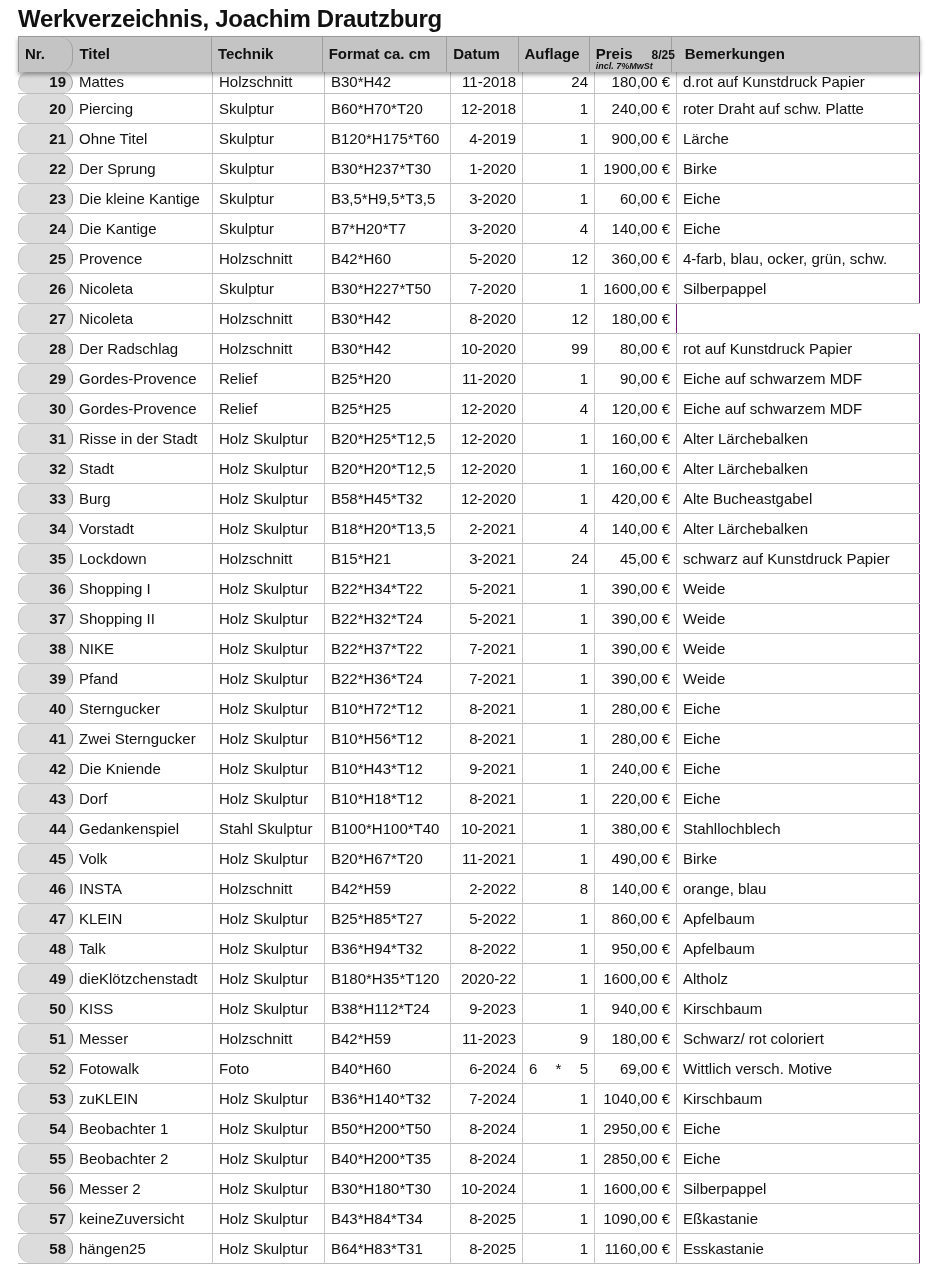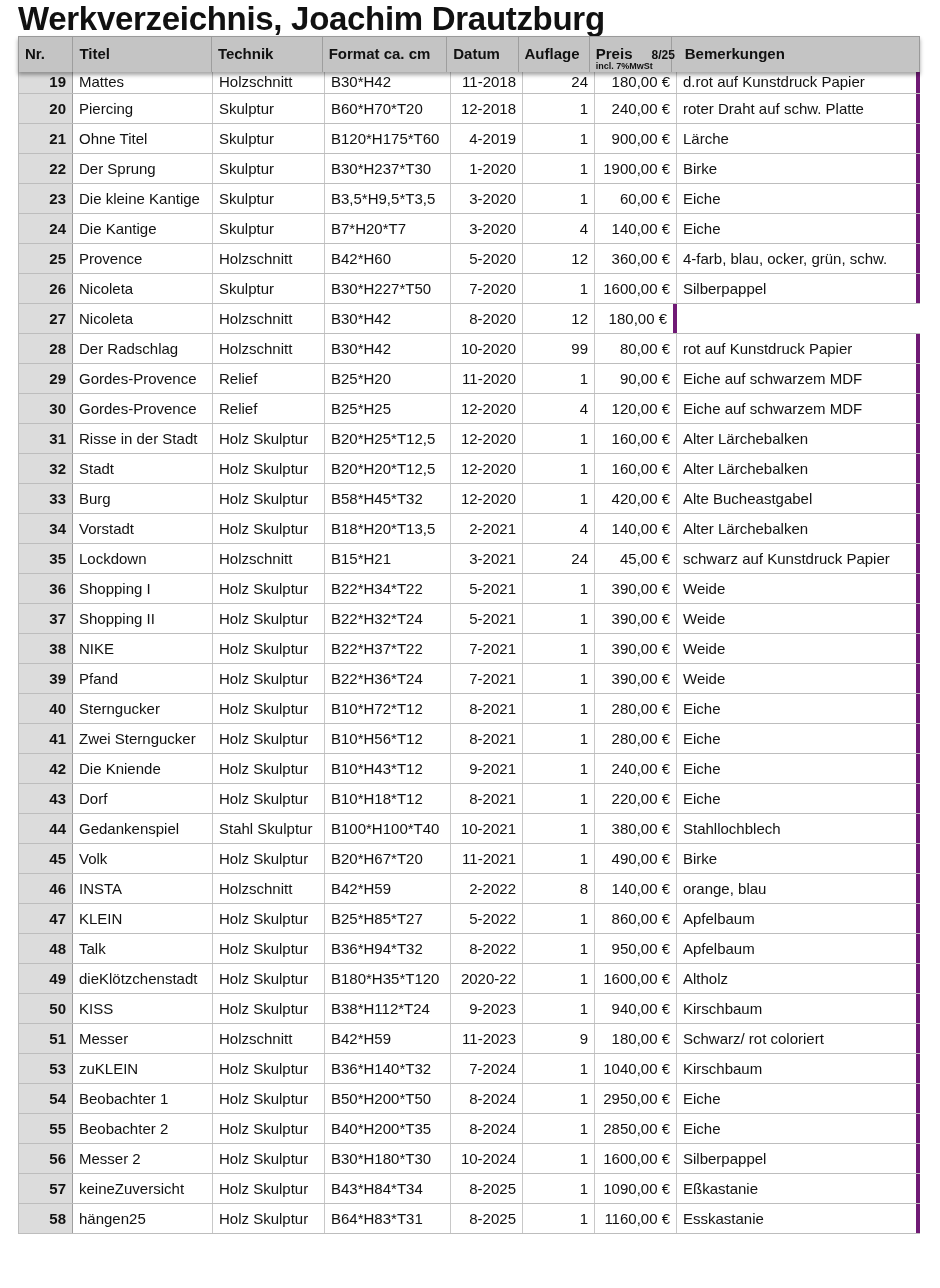--- a/index.html
+++ b/index.html
@@ -1,32 +1,32 @@
 <!DOCTYPE html>
 <html><head>
 <meta charset="utf-8">
 <style>
   html, body { margin:0; padding:0; background:#ffffff; }
   body { width:940px; height:1288px; position:relative; overflow:hidden; font-family:"Liberation Sans", sans-serif; color:#111; }
-  .title { position:absolute; left:18px; top:2px; font-size:33px; font-weight:bold; letter-spacing:-0.3px; line-height:34px; white-space:nowrap;text-align:center; }
+  .title { position:absolute; left:18px; top:2px; font-size:24px; font-weight:bold; letter-spacing:-0.3px; line-height:34px; white-space:nowrap;text-align:center; }
   .table { position:absolute; left:18px; top:36px; width:902px; }
   .hdr { position:relative; height:35px; background:#c4c4c4; border:1px solid #9a9a9a; border-bottom:none; box-shadow:0 3px 4px rgba(0,0,0,0.35); z-index:2; display:flex; }
   .hdr .hc { position:relative; height:35px; box-sizing:border-box; border-right:1px solid #9e9e9e; font-weight:bold; font-size:15px; padding:8px 0 0 6px; white-space:nowrap; }
   .hdr .hc:last-child { border-right:none;margin-left:7px; }
   .preis-sub1 { font-size:12px; font-weight:bold; margin-left:19px; }
-  .preis-sub2 { position:absolute; left:6px; top:25px; font-size:9px; font-weight:bold; line-height:9px; }
+  .preis-sub2 { position:absolute; left:6px; top:25px; font-size:9px; font-weight:bold; line-height:9px;font-style:italic; }
   .rows { position:relative; }
   .row { display:flex; height:30px; border-bottom:1px solid #bdbdbd; box-sizing:border-box; }
   .row.first { height:22px; }
   .row .c { box-sizing:border-box; border-right:1px solid #c8c8c8; font-size:15px; white-space:nowrap; overflow:hidden; display:flex; align-items:center; padding:0 6px; }
-  .row .c:last-child { border-right:4px solid #701a75; }
+  .row .c:last-child { border-right:1px solid #701a75; }
   .row .c.nr { background:#dcdcdc; font-weight:bold; justify-content:flex-end; padding-right:6px; border-left:1px solid #bdbdbd; border-right:1px solid #9e9e9e; }
   .row.first .c { align-items:flex-start; padding-top:1px; }
   .r { justify-content:flex-end; }
-  .w-nr{width:55px;} .w-ti{width:140px;} .w-te{width:112px;} .w-fo{width:126px;}
+  .w-nr{width:55px;border-radius:13px;} .w-ti{width:140px;} .w-te{width:112px;} .w-fo{width:126px;}
   .w-da{width:72px;} .w-au{width:72px;} .w-pr{width:82px;} .w-be{width:243px;}
   .aufl-split { justify-content:space-between; }
 </style>
 </head>
 <body>
 
 <div class="title">Werkverzeichnis, Joachim Drautzburg</div>
 
 <div class="table">
   <div class="hdr">
@@ -395,20 +395,34 @@
     <div class="c nr w-nr">51</div>
     <div class="c w-ti">Messer</div>
     <div class="c w-te">Holzschnitt</div>
     <div class="c w-fo">B42*H59</div>
     <div class="c r w-da">11-2023</div>
     <div class="c r w-au">9</div>
     <div class="c r w-pr">180,00 €</div>
     <div class="c w-be">Schwarz/ rot coloriert</div>
   </div>
 
+  <div class="row">
+    <div class="c nr w-nr">52</div>
+    <div class="c w-ti">Fotowalk</div>
+    <div class="c w-te">Foto</div>
+    <div class="c w-fo">B40*H60</div>
+    <div class="c r w-da">6-2024</div>
+    <div class="c w-au aufl-split">
+          <span>6</span>
+          <span>*</span>
+          <span>5</span>
+        </div>
+    <div class="c r w-pr">69,00 €</div>
+    <div class="c w-be">Wittlich versch. Motive</div>
+  </div>
 
   <div class="row">
     <div class="c nr w-nr">53</div>
     <div class="c w-ti">zuKLEIN</div>
     <div class="c w-te">Holz Skulptur</div>
     <div class="c w-fo">B36*H140*T32</div>
     <div class="c r w-da">7-2024</div>
     <div class="c r w-au">1</div>
     <div class="c r w-pr">1040,00 €</div>
     <div class="c w-be">Kirschbaum</div>

